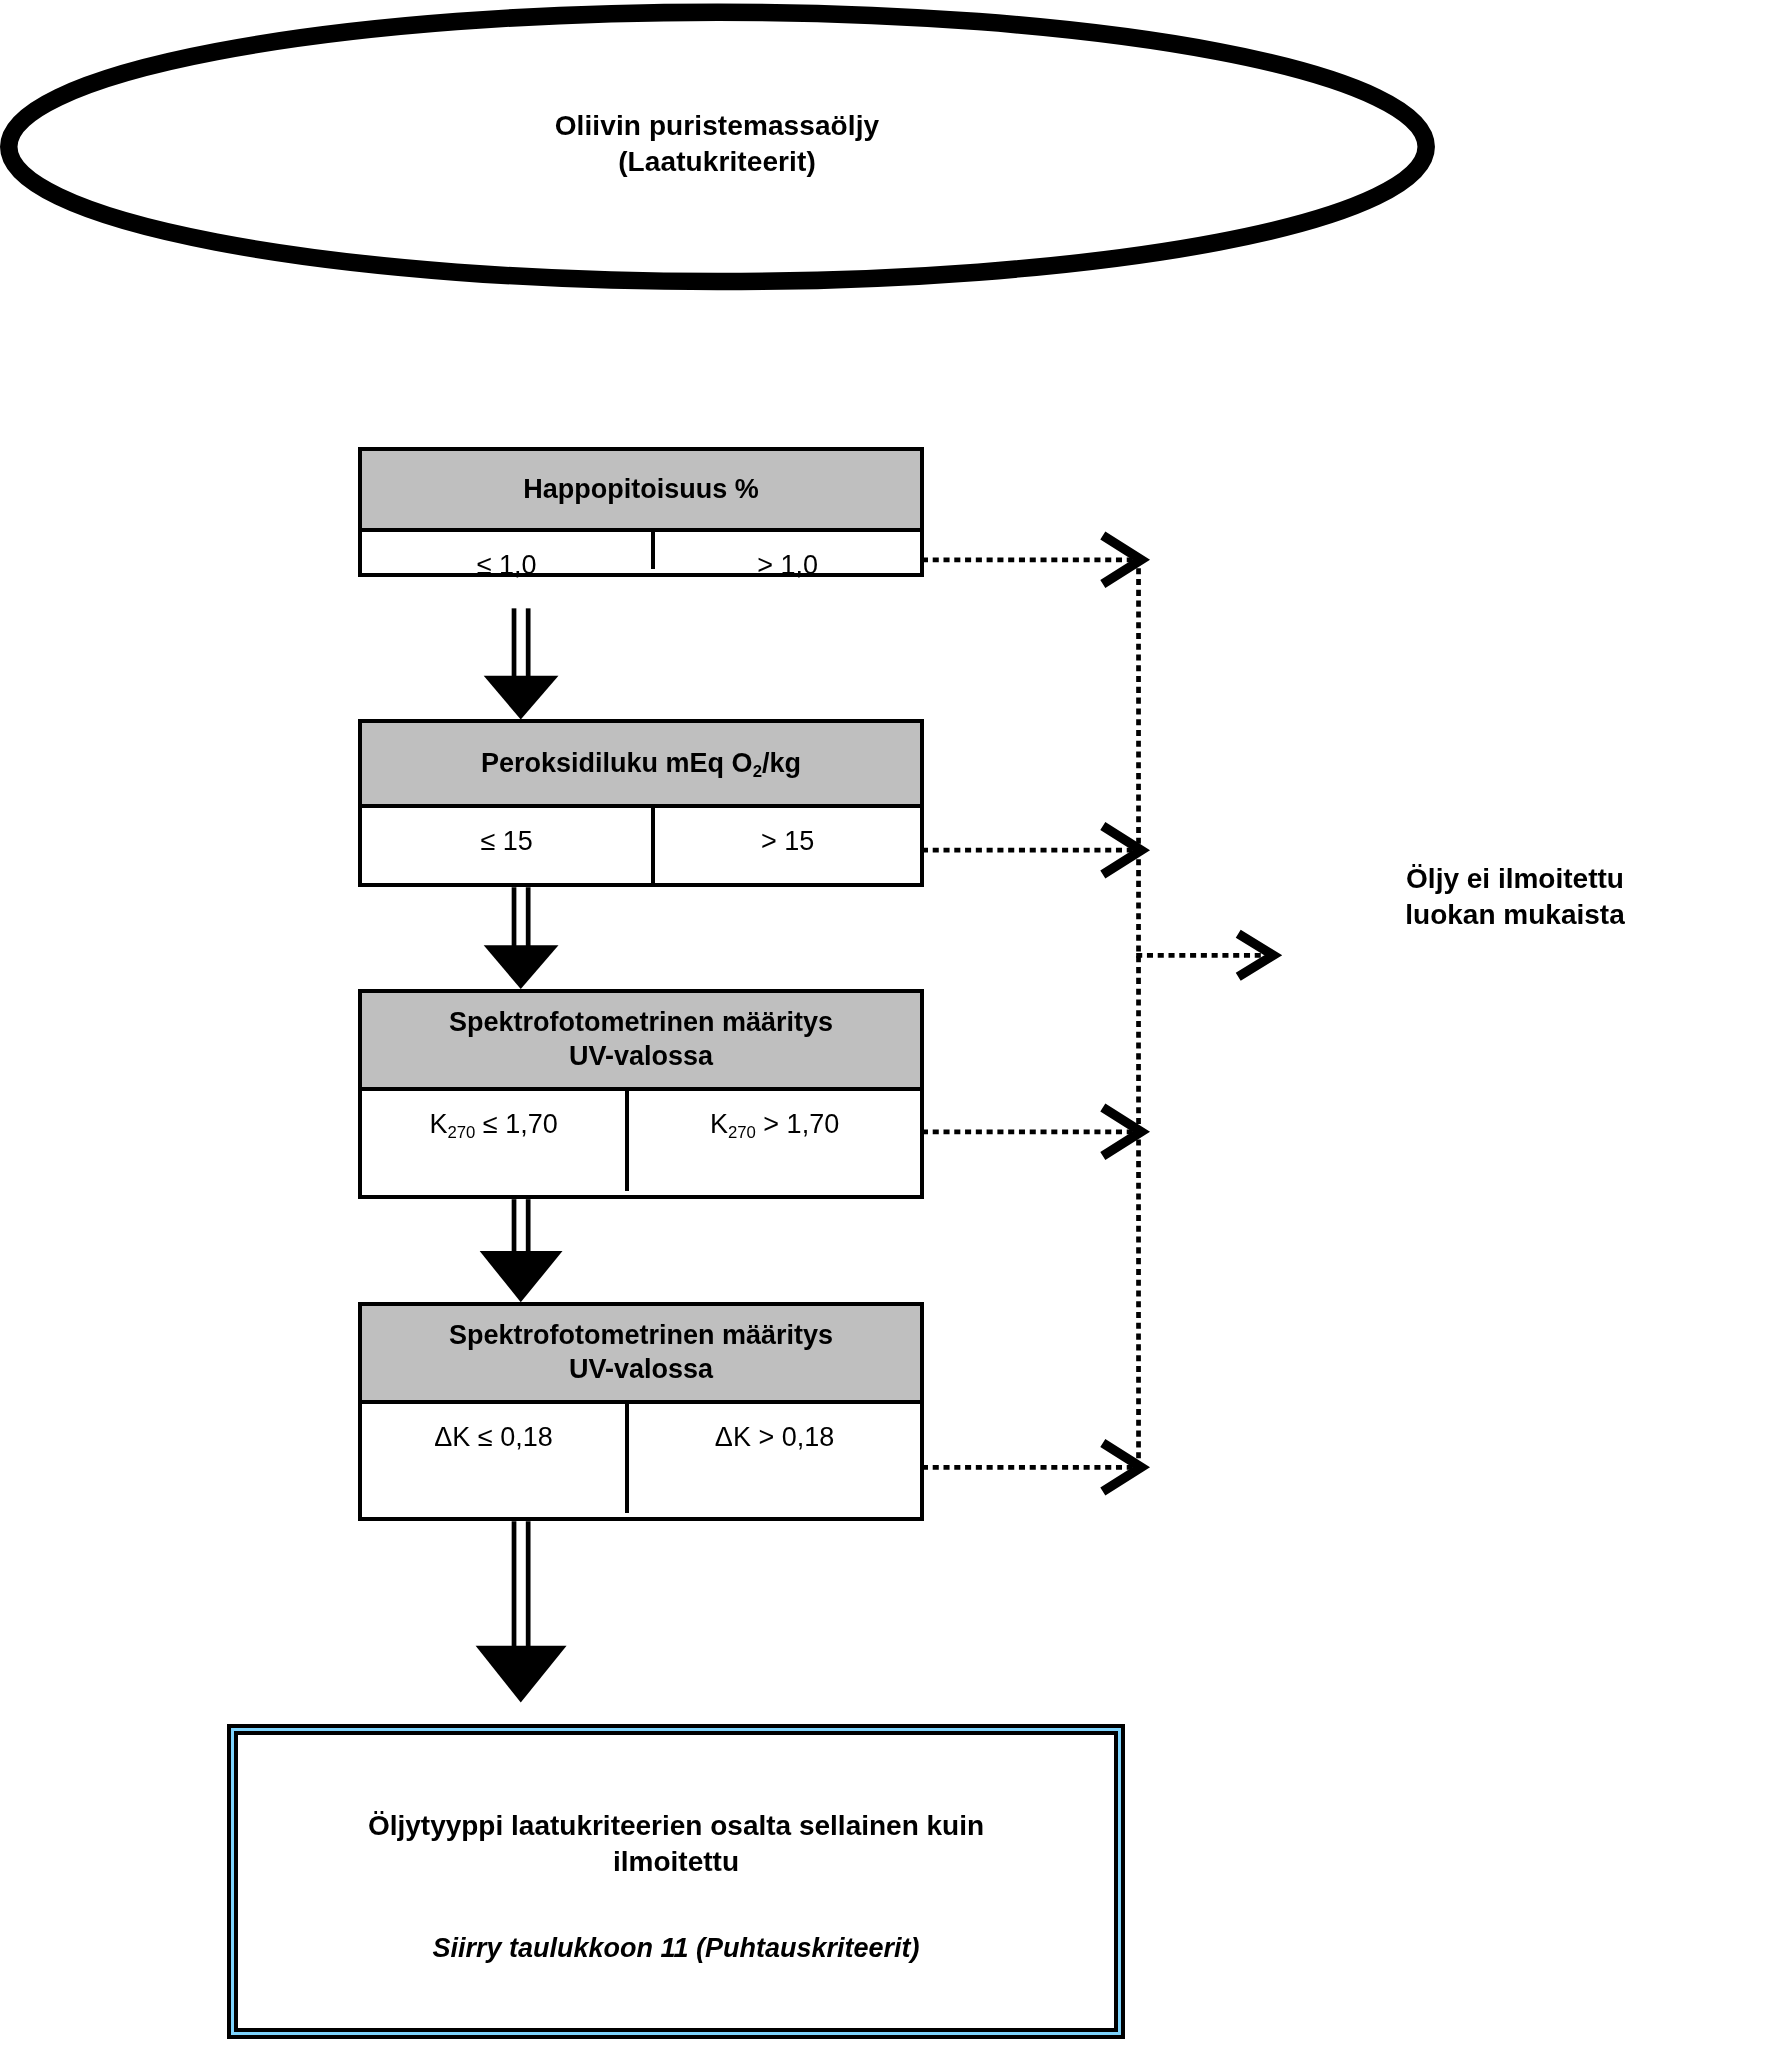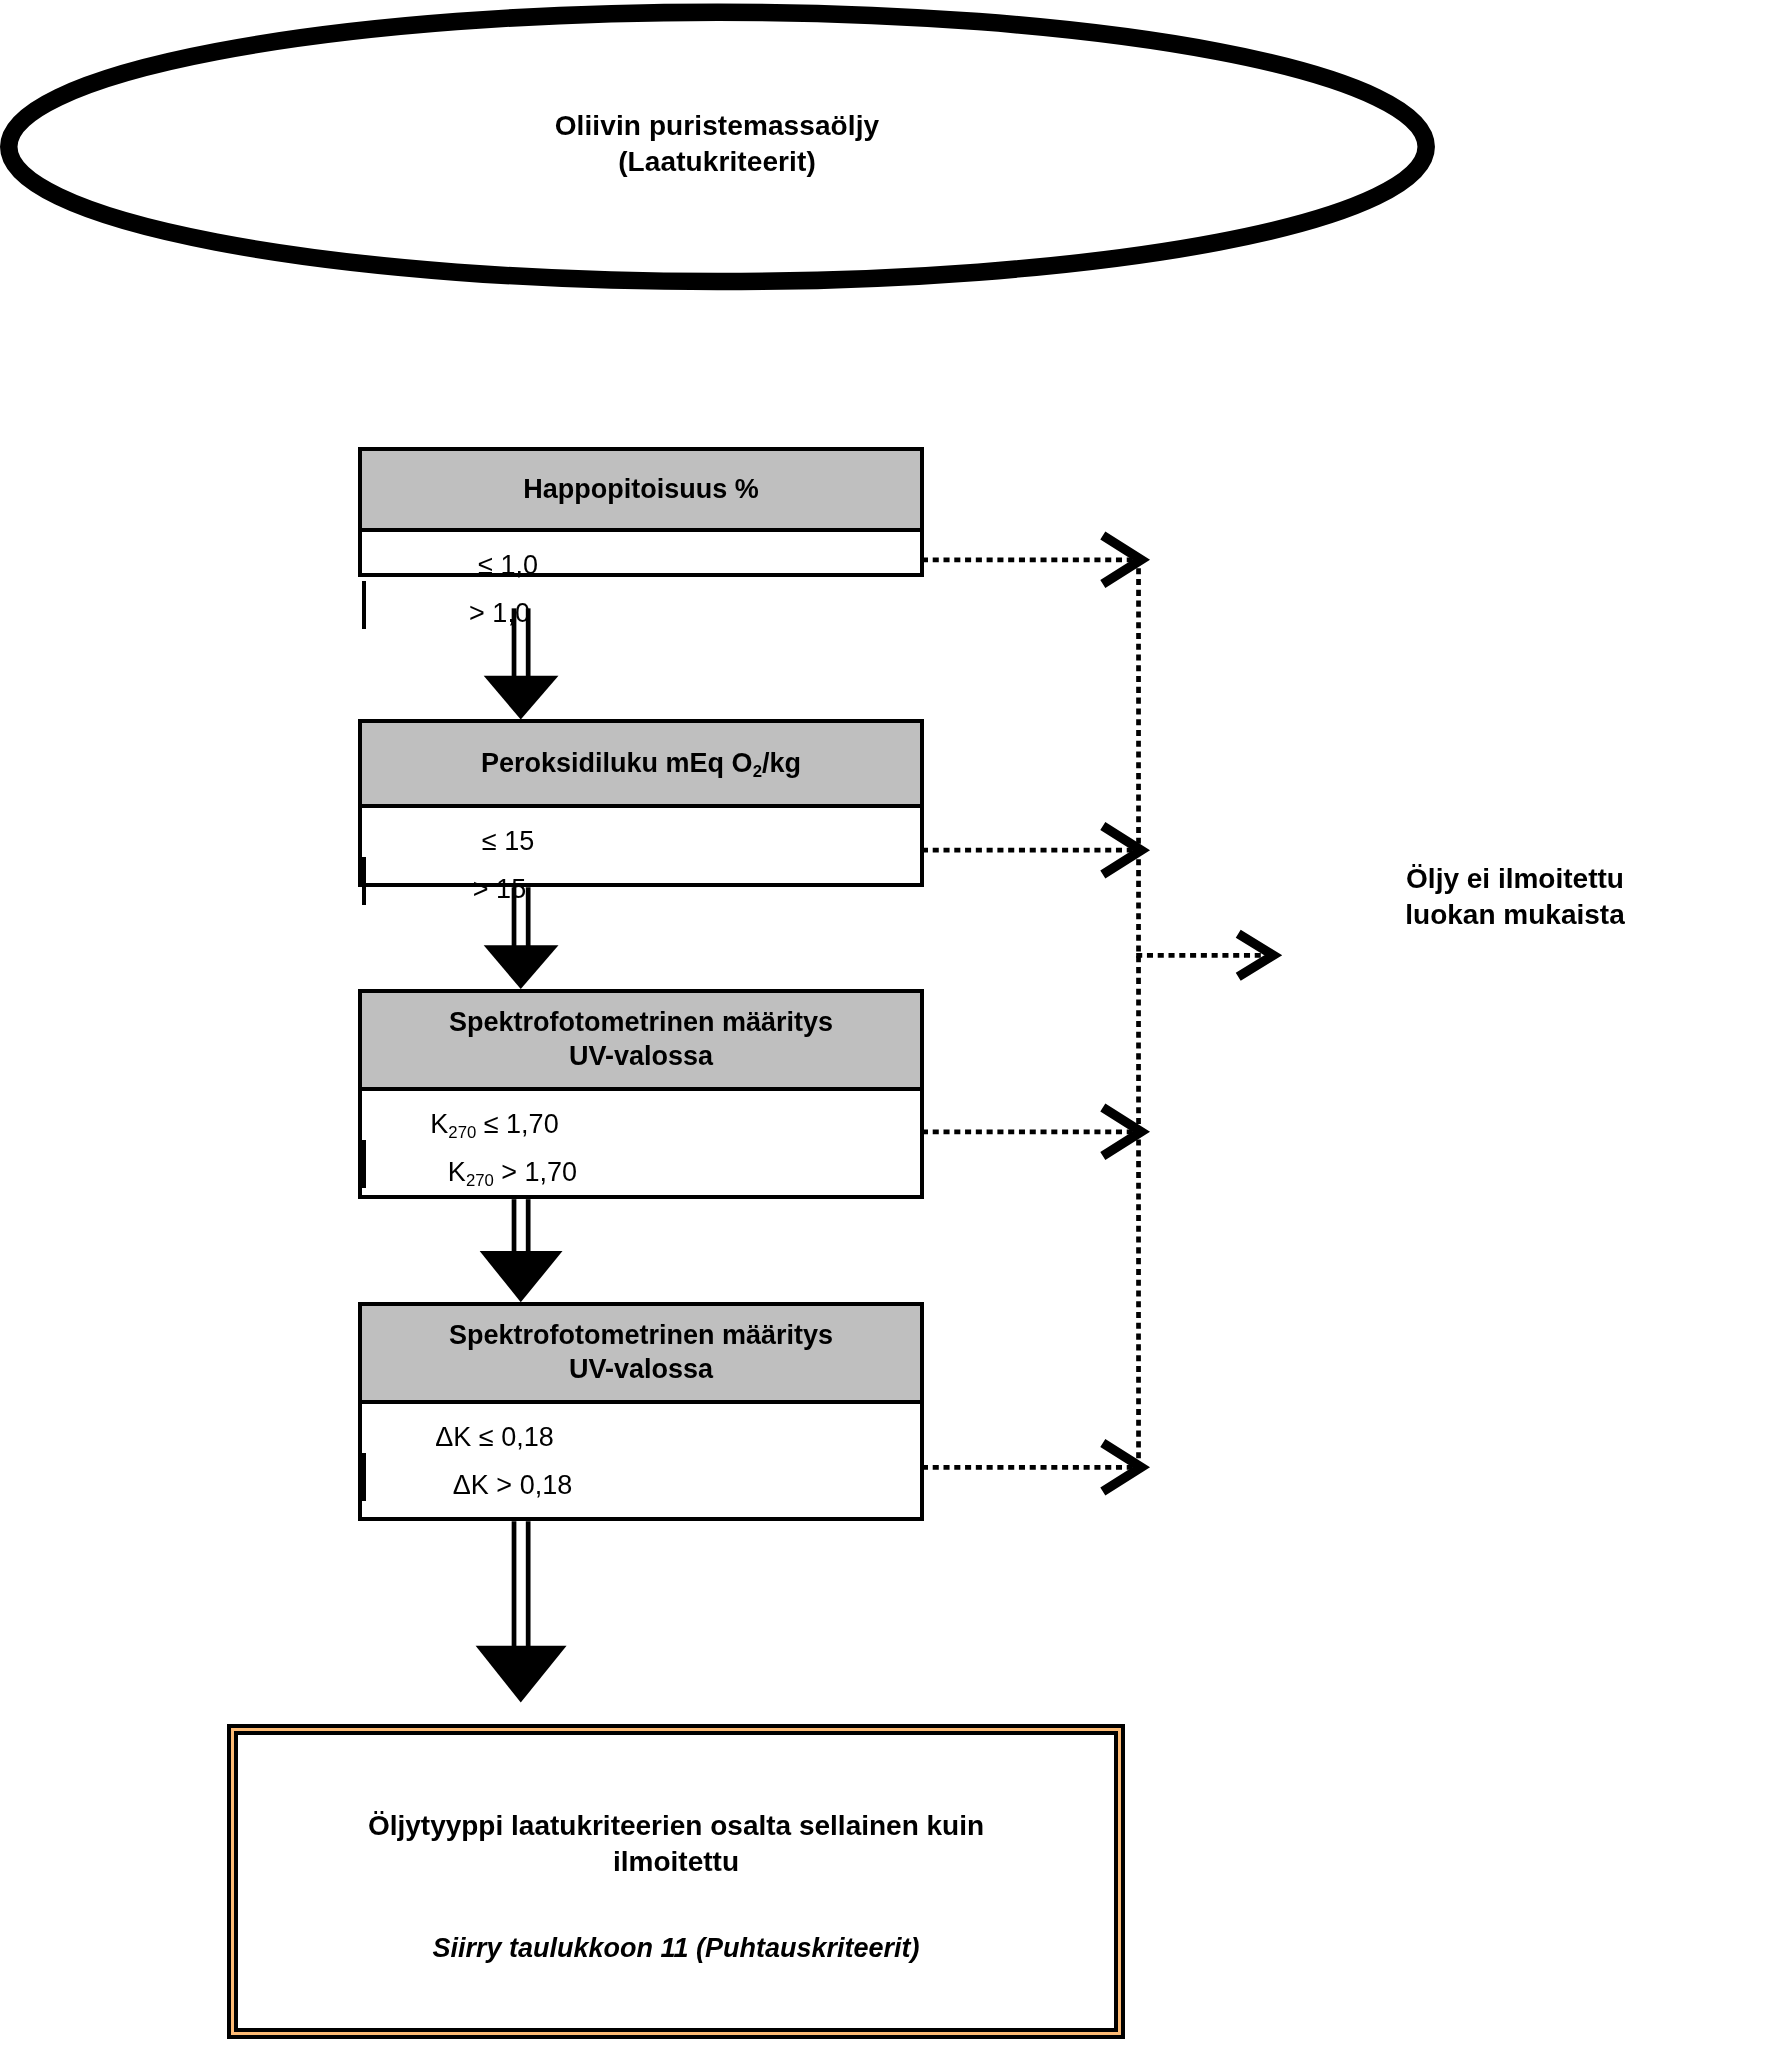--- a/index.html
+++ b/index.html
@@ -58,21 +58,20 @@
     text-align: center;
     font-weight: bold;
     font-size: 27px;
     line-height: 1.25;
     padding: 0 6.7px;
   }
   .dbox-body {
     box-sizing: border-box;
     display: flex;
     height: calc(100% - 85px);
-    flex-direction: column;
   }
   .dcell {
     box-sizing: border-box;
     display: flex;
     align-items: flex-start;
     justify-content: center;
     padding-top: 17.5px;
     font-size: 27px;
     font-weight: normal;
     white-space: nowrap;
@@ -91,21 +90,21 @@
     vertical-align: baseline;
     position: relative;
     top: 0.30em;
   }
 
   
   .terminal-box {
     position: absolute;
     box-sizing: border-box;
     border: 4.7px solid #000;
-    background: #fdba74;
+    background: #7dd3fc;
     padding: 3.4px;
   }
   .terminal-inner {
     box-sizing: border-box;
     width: 100%;
     height: 100%;
     border: 4.7px solid #000;
     background: #ffffff;
     display: flex;
     flex-direction: column;

